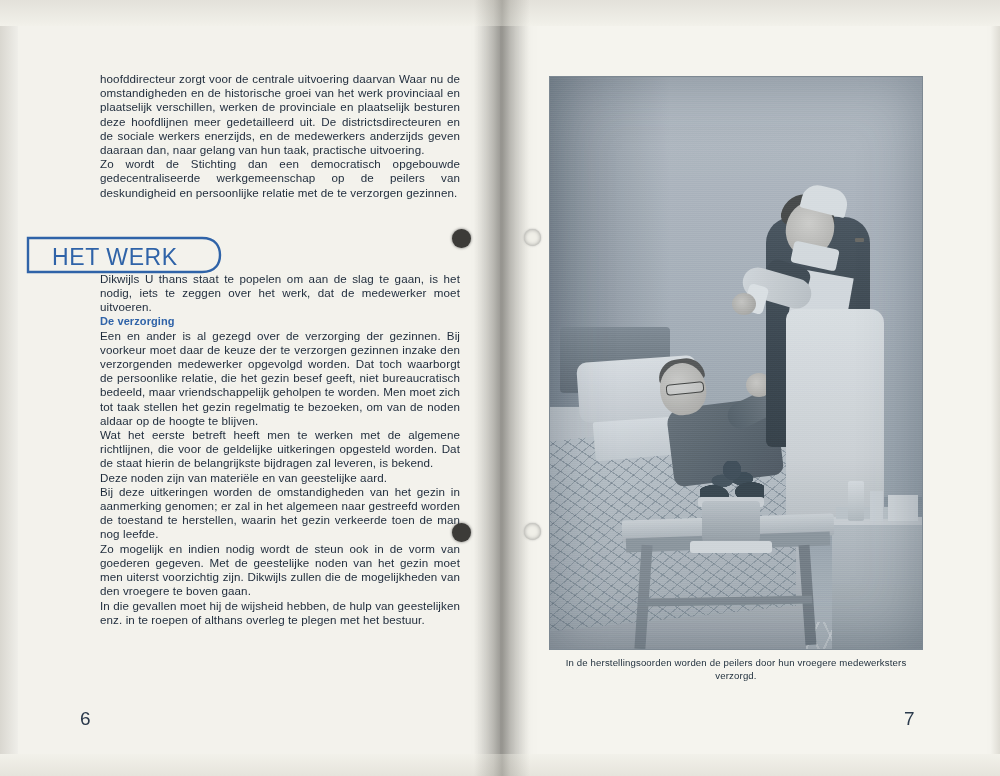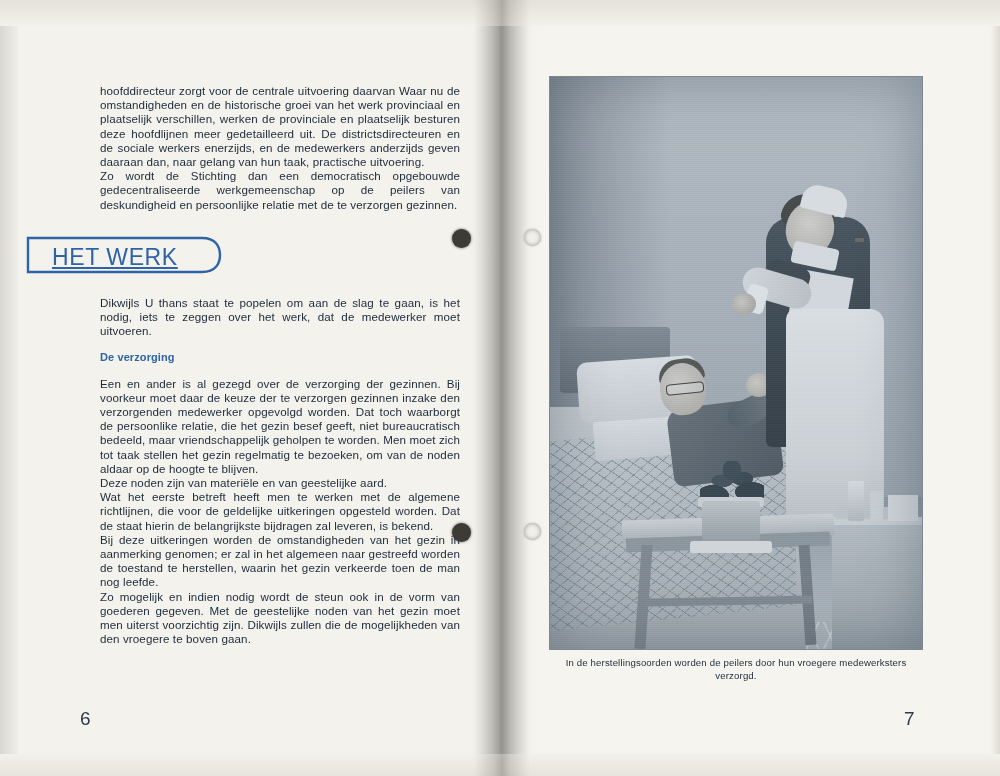--- a/index.html
+++ b/index.html
@@ -97,21 +97,21 @@
     top: 72px;
     width: 360px;
     color: #1d2a3a;
     font-size: 11.6px;
     line-height: 14.2px;
     text-align: justify;
     font-family: "Liberation Sans", sans-serif;
     letter-spacing: 0.1px;
   }
   .text-col p {
-    margin: 12px 0 0 0;
+    margin: 0 0 0 0;
   }
   .para + .para { margin-top: 0px; }
   .bold-block {
     font-weight: normal;
   }
   
   .banner {
     position: absolute;
     left: 26px;
     top: 236px;
@@ -120,21 +120,20 @@
   }
   .banner svg { display:block; }
   .banner-label {
     position: absolute;
     left: 52px;
     top: 244px;
     font-size: 23px;
     color: #2f63a8;
     letter-spacing: 0.6px;
     font-family: "Liberation Sans", sans-serif;
-    text-decoration: underline;
   }
   .subhead {
     color: #2f63a8;
     font-weight: bold;
     font-size: 11px;
     margin: 6px 0 1px 0;
   }
   .folio {
     position: absolute;
     font-size: 19px;
@@ -420,24 +419,25 @@
 
   <div class="text-col">
     <p class="para">hoofddirecteur zorgt voor de centrale uitvoering daarvan Waar nu de omstandigheden en de historische groei van het werk provinciaal en plaatselijk verschillen, werken de provinciale en plaatselijk besturen deze hoofdlijnen meer gedetailleerd uit. De districtsdirecteuren en de sociale werkers enerzijds, en de medewerkers anderzijds geven daaraan dan, naar gelang van hun taak, practische uitvoering.</p>
     <p class="para bold-block">Zo wordt de Stichting dan een democratisch opgebouwde gedecentraliseerde werkgemeenschap op de peilers van deskundigheid en persoonlijke relatie met de te verzorgen gezinnen.</p>
 
     <div style="height:72px"></div>
 
     <p class="para">Dikwijls U thans staat te popelen om aan de slag te gaan, is het nodig, iets te zeggen over het werk, dat de medewerker moet uitvoeren.</p>
     <p class="subhead">De verzorging</p>
     <p class="para">Een en ander is al gezegd over de verzorging der gezinnen. Bij voorkeur moet daar de keuze der te verzorgen gezinnen inzake den verzorgenden medewerker opgevolgd worden. Dat toch waarborgt de persoonlike relatie, die het gezin besef geeft, niet bureaucratisch bedeeld, maar vriendschappelijk geholpen te worden. Men moet zich tot taak stellen het gezin regelmatig te bezoeken, om van de noden aldaar op de hoogte te blijven.</p>
+    <p class="para">Wat het eerste betreft heeft men te werken met de algemene richtlijnen, die voor de geldelijke uitkeringen opgesteld worden. Dat de staat hierin de belangrijkste bijdragen zal leveren, is bekend.</p>
     <p class="para">Deze noden zijn van materiële en van geestelijke aard.</p>
-    <p class="para">Wat het eerste betreft heeft men te werken met de algemene richtlijnen, die voor de geldelijke uitkeringen opgesteld worden. Dat de staat hierin de belangrijkste bijdragen zal leveren, is bekend.</p>
     <p class="para">Bij deze uitkeringen worden de omstandigheden van het gezin in aanmerking genomen; er zal in het algemeen naar gestreefd worden de toestand te herstellen, waarin het gezin verkeerde toen de man nog leefde.</p>
     <p class="para">Zo mogelijk en indien nodig wordt de steun ook in de vorm van goederen gegeven. Met de geestelijke noden van het gezin moet men uiterst voorzichtig zijn. Dikwijls zullen die de mogelijkheden van den vroegere te boven gaan.</p>
+    <p class="para">In die gevallen moet hij de wijsheid hebben, de hulp van geestelijken enz. in te roepen of althans overleg te plegen met het bestuur.</p>
   </div>
 
   <div class="banner">
     <svg width="200" height="38" viewBox="0 0 200 38" xmlns="http://www.w3.org/2000/svg">
       <path d="M2 2 L2 36 L176 36 C190 36 194 27 194 19 C194 11 190 2 176 2 Z" fill="none" stroke="#2f63a8" stroke-width="2.4"></path>
     </svg>
   </div>
   <div class="banner-label">HET WERK</div>
 
   <div class="folio folio-left">6</div>

